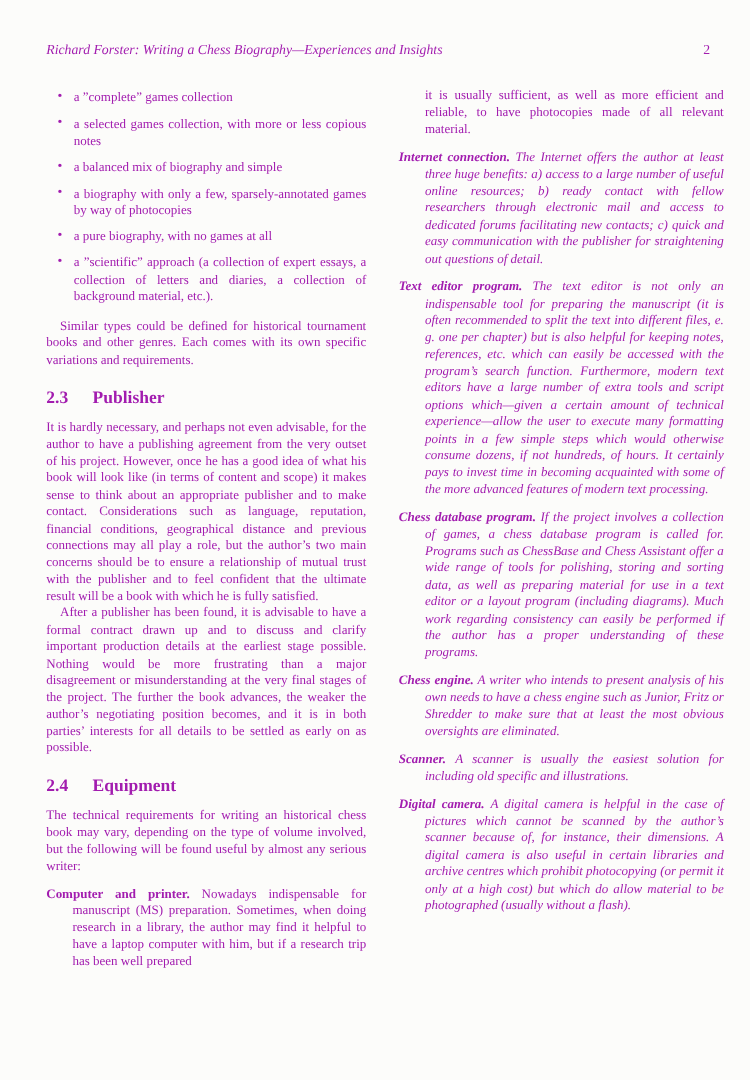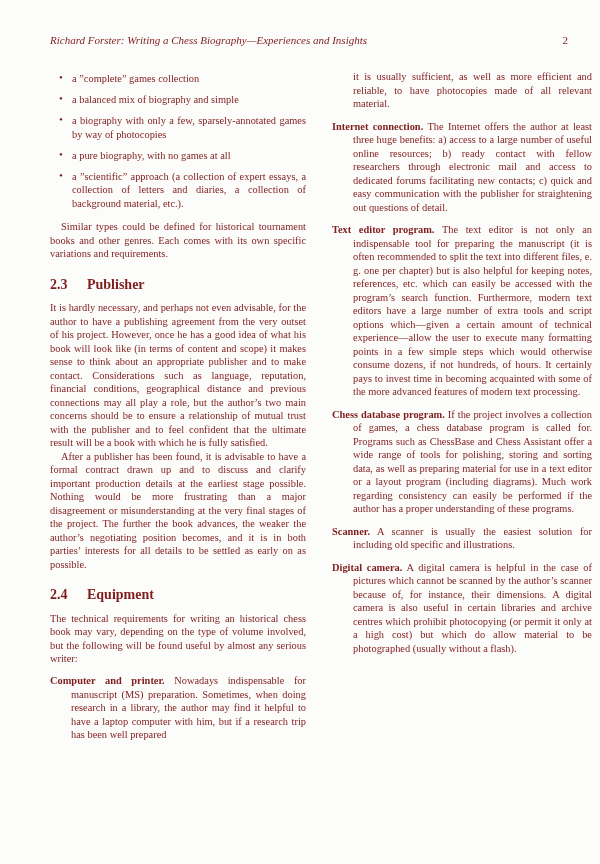--- a/index.html
+++ b/index.html
@@ -6,25 +6,25 @@
     margin: 0;
     padding: 0;
     background: #e8e8e6;
   }
   .page {
     position: relative;
     width: 600px;
     height: 864px;
     margin: 0 auto;
     background: #fcfcfa;
-    color: #7f1d1d;
+    color: #a21caf;
     font-family: "Liberation Serif", "DejaVu Serif", serif;
     overflow: hidden;
     box-sizing: border-box;
-    padding: 34px 30px 0 50px;
+    padding: 34px 30px 0 37px;
   }
   .running-head {
     display: flex;
     justify-content: space-between;
     align-items: baseline;
     font-size: 11px;
     margin-bottom: 24px;
     padding-right: 2px;
   }
   .running-title { font-style: italic; }
@@ -68,39 +68,40 @@
   h2.section .sec-num { margin-right: 16px; }
   .ditem {
     padding-left: 21px;
     text-indent: -21px;
     margin-top: 8.5px;
   }
   .ditem .term { font-weight: bold; }
   .cont-para {
     padding-left: 21px;
   }
-  .ditem-list .ditem { margin-top: 9px; }
+  .ditem-list .ditem { margin-top: 9px; font-style: italic; }
   .ditem-list .ditem:first-child { margin-top: 0; }
 </style>
 </head>
 <body>
 
 <div class="page">
 
   <div class="running-head">
     <span class="running-title">Richard Forster: Writing a Chess Biography—Experiences and Insights</span>
     <span class="page-number">2</span>
   </div>
 
   <div class="columns">
 
     <div class="col col-left">
 
       <ul class="bullets">
         <li>a ”complete” games collection</li>
+        <li>a selected games collection, with more or less copious notes</li>
         <li>a balanced mix of biography and simple</li>
         <li>a biography with only a few, sparsely-annotated games by way of photocopies</li>
         <li>a pure biography, with no games at all</li>
         <li>a ”scientific” approach (a collection of expert essays, a collection of letters and diaries, a collection of background material, etc.).</li>
       </ul>
 
       <p class="para-indent">Similar types could be defined for historical tournament books and other genres. Each comes with its own specific variations and requirements.</p>
 
       <h2 class="section">
         <span class="sec-num">2.3</span>
@@ -139,20 +140,24 @@
         <p class="ditem">
           <span class="term">Text editor program.</span>
           <span>The text editor is not only an indispensable tool for preparing the manuscript (it is often recommended to split the text into different files, e. g. one per chapter) but is also helpful for keeping notes, references, etc. which can easily be accessed with the program’s search function. Furthermore, modern text editors have a large number of extra tools and script options which—given a certain amount of technical experience—allow the user to execute many formatting points in a few simple steps which would otherwise consume dozens, if not hundreds, of hours. It certainly pays to invest time in becoming acquainted with some of the more advanced features of modern text processing.</span>
         </p>
 
         <p class="ditem">
           <span class="term">Chess database program.</span>
           <span>If the project involves a collection of games, a chess database program is called for. Programs such as ChessBase and Chess Assistant offer a wide range of tools for polishing, storing and sorting data, as well as preparing material for use in a text editor or a layout program (including diagrams). Much work regarding consistency can easily be performed if the author has a proper understanding of these programs.</span>
         </p>
 
+        <p class="ditem">
+          <span class="term">Chess engine.</span>
+          <span>A writer who intends to present analysis of his own needs to have a chess engine such as Junior, Fritz or Shredder to make sure that at least the most obvious oversights are eliminated.</span>
+        </p>
 
         <p class="ditem">
           <span class="term">Scanner.</span>
           <span>A scanner is usually the easiest solution for including old specific and illustrations.</span>
         </p>
 
         <p class="ditem">
           <span class="term">Digital camera.</span>
           <span>A digital camera is helpful in the case of pictures which cannot be scanned by the author’s scanner because of, for instance, their dimensions. A digital camera is also useful in certain libraries and archive centres which prohibit photocopying (or permit it only at a high cost) but which do allow material to be photographed (usually without a flash).</span>
         </p>

